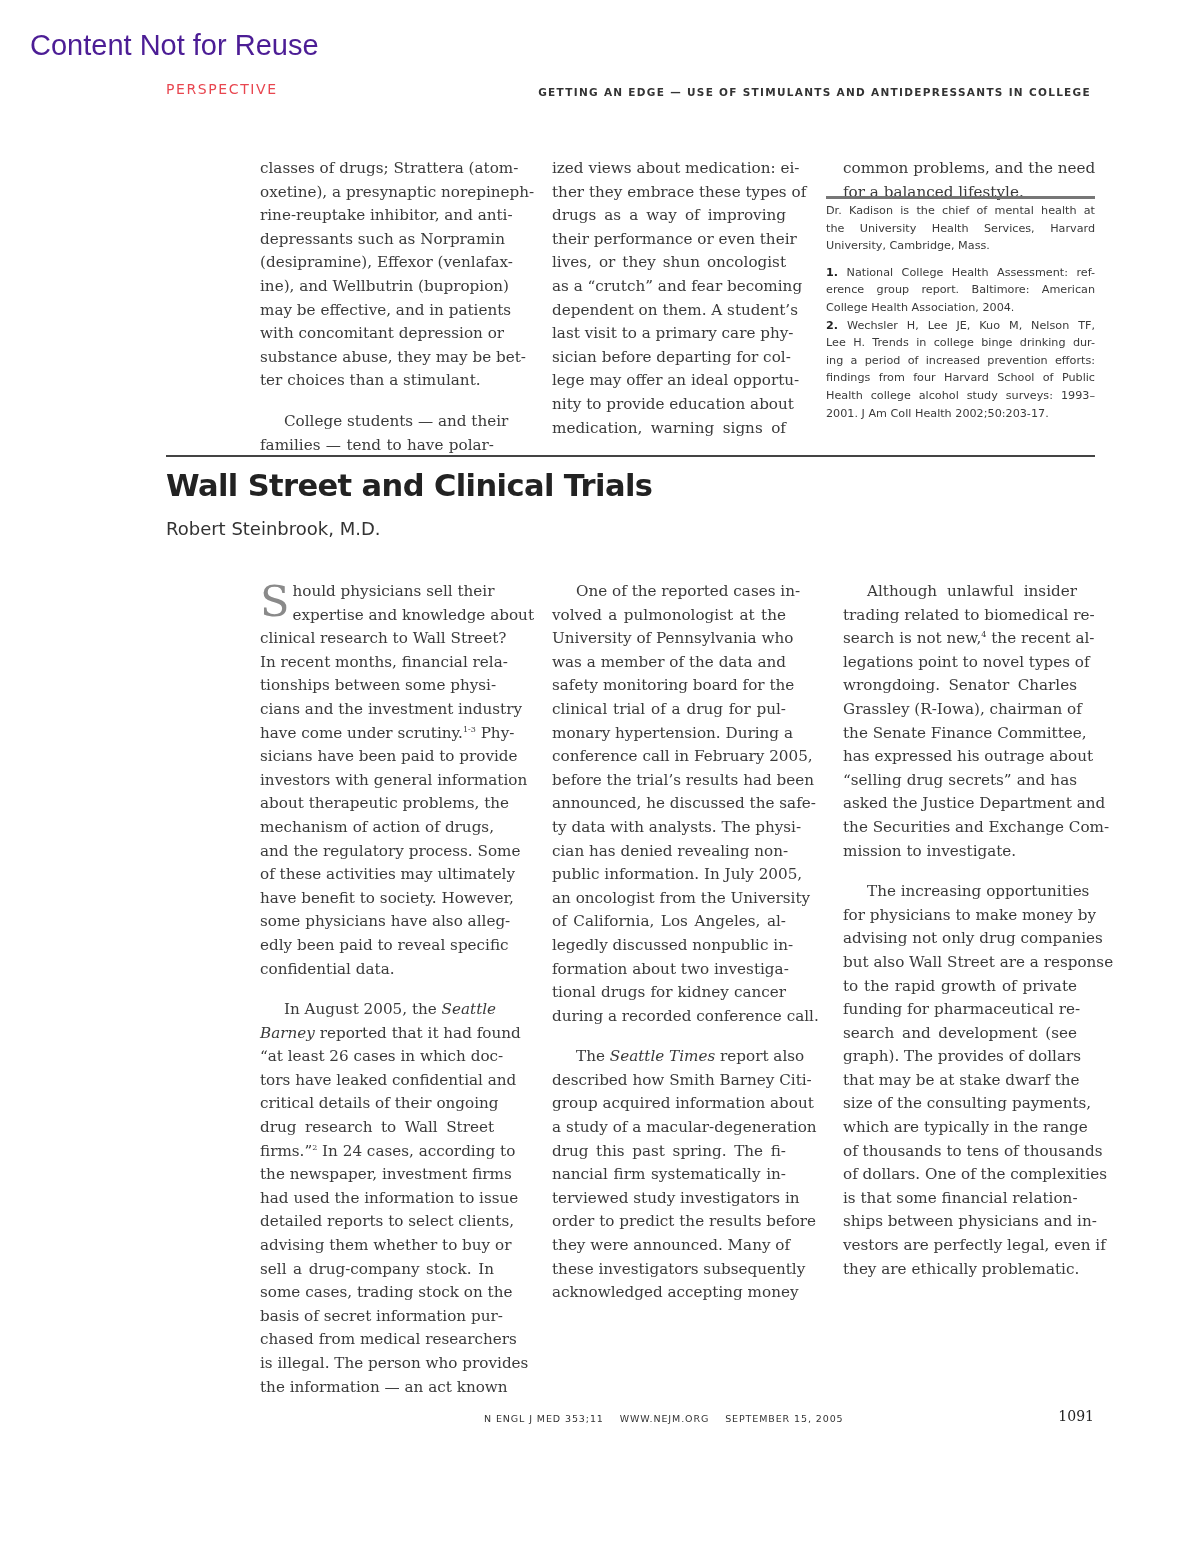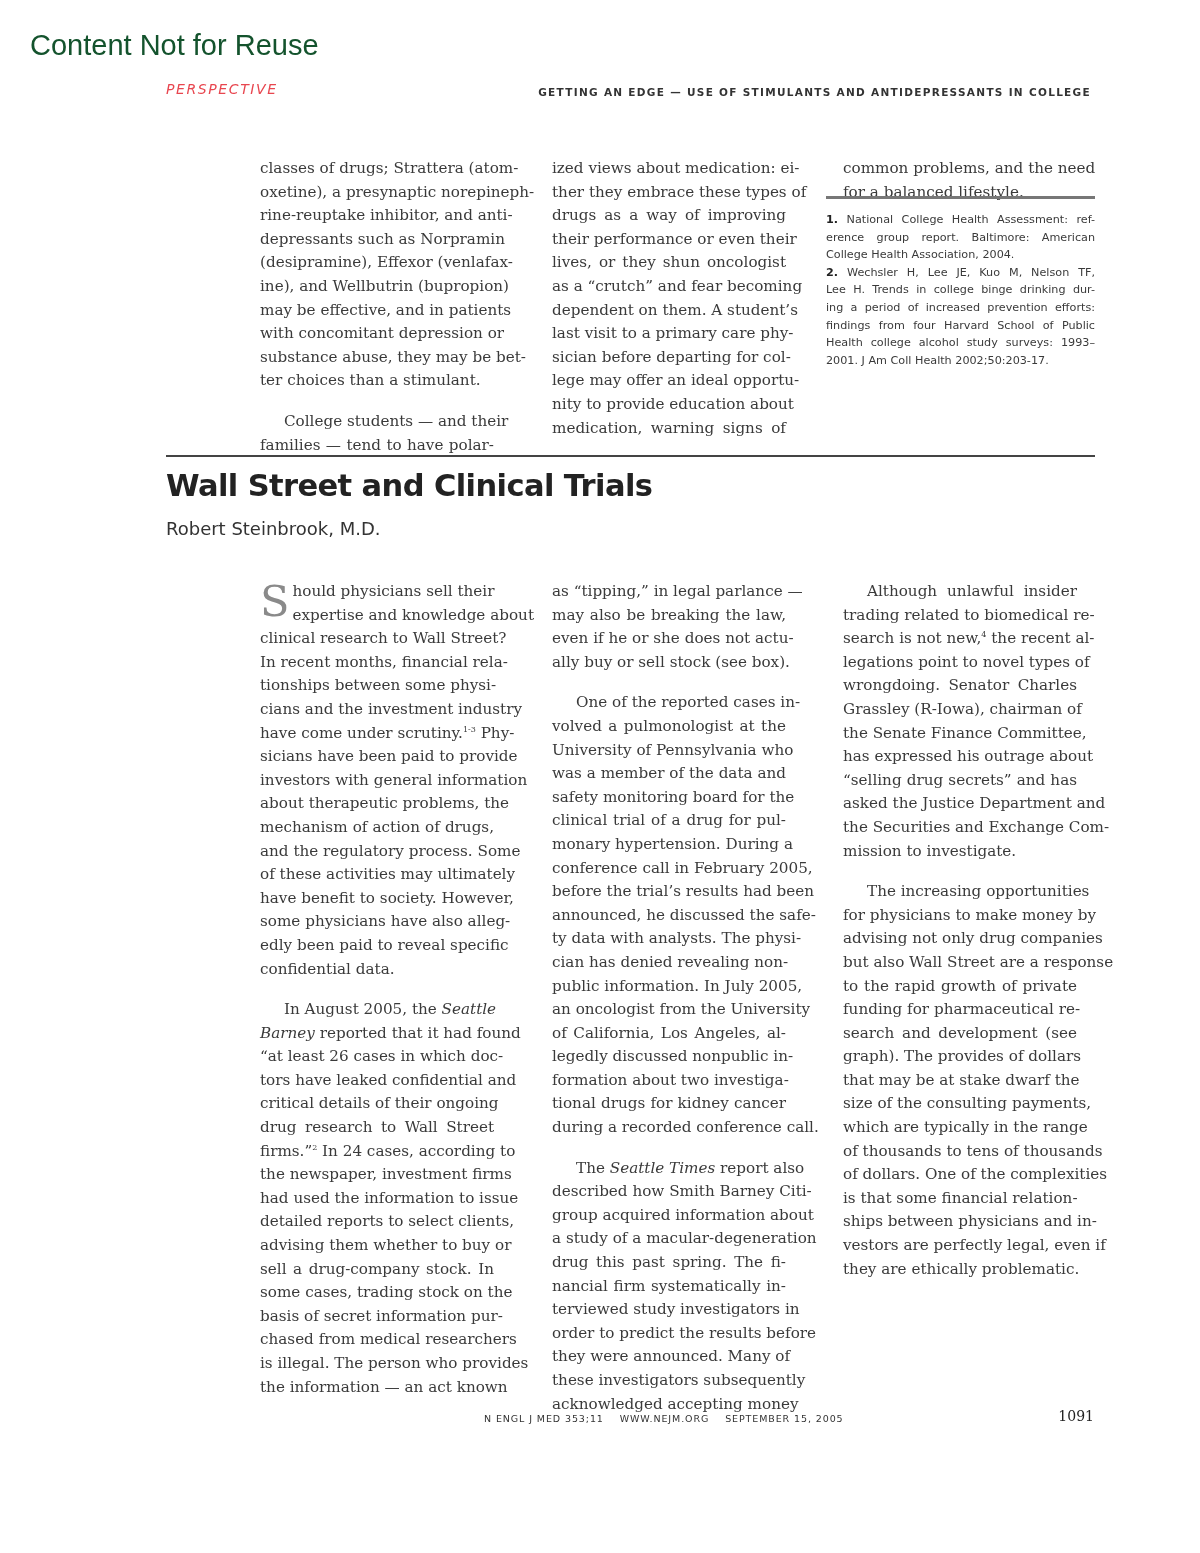--- a/index.html
+++ b/index.html
@@ -1,26 +1,25 @@
 <!DOCTYPE html>
 <html><head>
   <meta charset="utf-8">
   <style>
     html, body { margin: 0; padding: 0; background: #ffffff; }
     body { width: 1200px; height: 1553px; position: relative; overflow: hidden; }
     .watermark {
       position: absolute; left: 30px; top: 29px;
-      font-family: "Liberation Sans", sans-serif; font-size: 29px; color: #14532d;
+      font-family: "Liberation Sans", sans-serif; font-size: 29px; color: #4c1d95;
       letter-spacing: 0px;
     }
     .section-label {
       position: absolute; left: 166px; top: 81px;
       font-family: "DejaVu Sans", sans-serif; font-size: 14px; color: #e8464f;
       letter-spacing: 1.6px;
-      font-style: italic;
     }
     .running-head {
       position: absolute; right: 109px; top: 86px;
       font-family: "DejaVu Sans", sans-serif; font-size: 10.5px; color: #333;
       letter-spacing: 1.3px; font-weight: bold;
     }
     .col {
       position: absolute; width: 268px;
       font-family: "DejaVu Serif", serif; font-size: 15.2px; color: #3a3a3a;
       line-height: 23.6px; text-align: justify; hyphens: manual;
@@ -113,20 +112,25 @@
 </div>
 <div class="col" style="left:826px; top:140px;">
   <p id="prev-c3-p1">
       <span class="line">common problems, and the need</span>
       <span class="line last">for a balanced lifestyle.</span>
     </p>
 </div>
 
 <div class="notes">
   <div class="rule"></div>
+  <div id="author-note">
+      <span class="nl">Dr. Kadison is the chief of mental health at</span>
+      <span class="nl">the University Health Services, Harvard</span>
+      <span class="nl last">University, Cambridge, Mass.</span>
+    </div>
   <div class="gap"></div>
   <div id="ref-list">
       <div>
         <span class="nl"><b>1.</b> <span>National College Health Assessment: ref-</span></span>
         <span class="nl"><span>erence group report. Baltimore: American</span></span>
         <span class="nl last"><span>College Health Association, 2004.</span></span>
       </div>
       <div>
         <span class="nl"><b>2.</b> <span>Wechsler H, Lee JE, Kuo M, Nelson TF,</span></span>
         <span class="nl"><span>Lee H. Trends in college binge drinking dur-</span></span>
@@ -177,26 +181,20 @@
       <span class="line">advising them whether to buy or</span>
       <span class="line">sell a drug-company stock. In</span>
       <span class="line">some cases, trading stock on the</span>
       <span class="line">basis of secret information pur-</span>
       <span class="line">chased from medical researchers</span>
       <span class="line">is illegal. The person who provides</span>
       <span class="line">the information — an act known</span>
     </p>
 </div>
 <div class="col" style="left:535px; top:563px;">
-  <p id="a-c2-p1">
-      <span class="line">as “tipping,” in legal parlance —</span>
-      <span class="line">may also be breaking the law,</span>
-      <span class="line">even if he or she does not actu-</span>
-      <span class="line last">ally buy or sell stock (see box).</span>
-    </p>
   <p id="a-c2-p2">
       <span class="line" style="text-indent: 24px;">One of the reported cases in-</span>
       <span class="line">volved a pulmonologist at the</span>
       <span class="line">University of Pennsylvania who</span>
       <span class="line">was a member of the data and</span>
       <span class="line">safety monitoring board for the</span>
       <span class="line">clinical trial of a drug for pul-</span>
       <span class="line">monary hypertension. During a</span>
       <span class="line">conference call in February 2005,</span>
       <span class="line">before the trial’s results had been</span>

